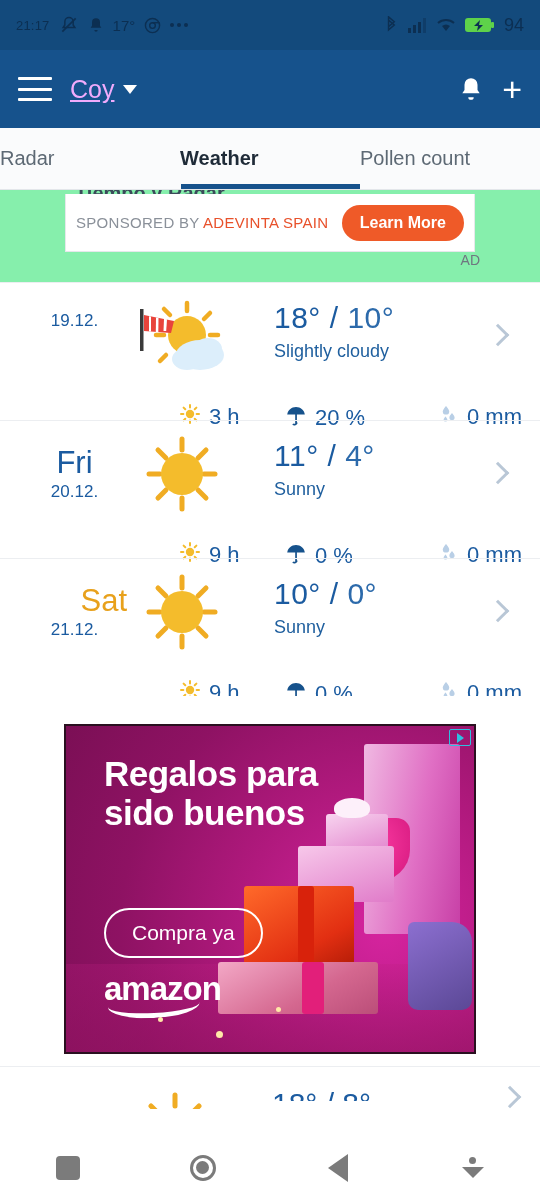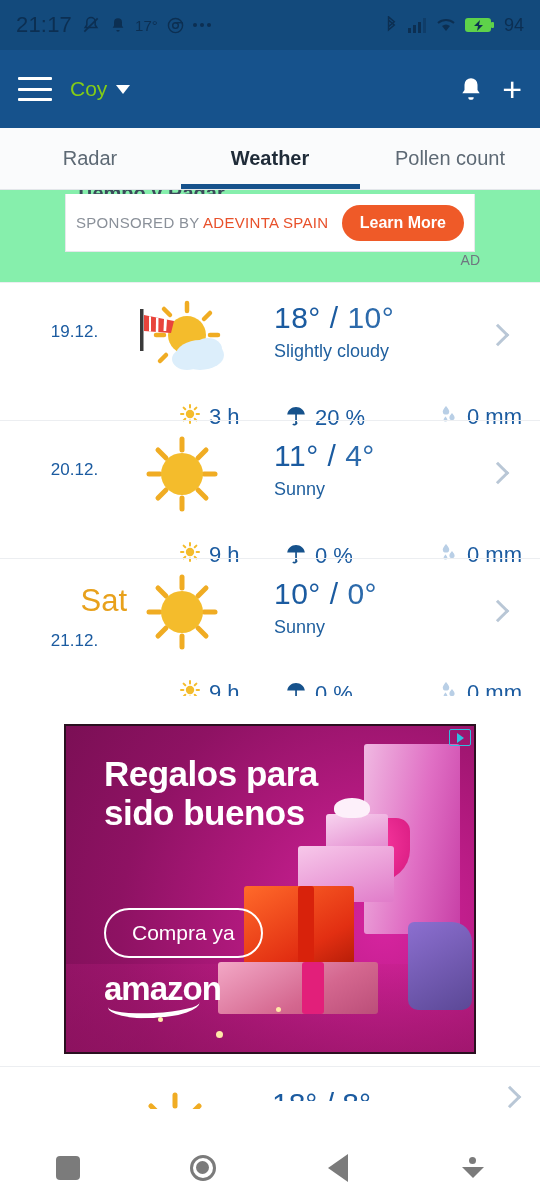--- a/index.html
+++ b/index.html
@@ -11,50 +11,50 @@
   }
   #app { position: relative; width: 540px; height: 1200px; }
 
   
   .statusbar {
     height: 50px; background: #134a7c;
     display: flex; align-items: center; justify-content: space-between;
     padding: 0 16px; color: #0a2c4d;
   }
   .sb-left, .sb-right { display: flex; align-items: center; gap: 9px; }
-  .sb-clock { font-size: 22px; color: #0c2f52; letter-spacing: .2px; text-align: right; }
+  .sb-clock { font-size: 13px; color: #0c2f52; letter-spacing: .2px; text-align: right; }
   .sb-temp { font-size: 15px; color: #0c2f52; }
   .sb-batt-pct { font-size: 18px; color: #0c2f52; }
   .sb-ico { display: inline-flex; align-items: center; }
   .dots { display:flex; gap:3px; align-items:center; }
   .dots i { width:4px; height:4px; border-radius:50%; background:#0c2f52; display:block; }
 
   
   .appbar {
     height: 78px; background: #16528c;
     display: flex; align-items: center; padding: 0 18px; gap: 18px;
   }
   .hamburger { width: 34px; height: 24px; display:flex; flex-direction:column;
     justify-content:space-between; cursor:pointer; }
   .hamburger span { display:block; height:3px; background:#fff; border-radius:1px; }
   .city { display:flex; align-items:center; gap:9px; }
-  .city-name { color:#84cc16; font-size:21px; }
+  .city-name { color:#f0abfc; font-size:25px;text-decoration:underline; }
   .caret { width:0;height:0;border-left:7px solid transparent;border-right:7px solid transparent;
     border-top:9px solid #fff; }
   .appbar-spacer { flex:1; }
   .bell-ico, .plus-ico { color:#fff; display:flex; align-items:center; justify-content:center; }
   .plus-ico { font-size:34px; line-height:1; font-weight:300; }
 
   
   .tabs {
     height: 62px; background: #fafbfc;
     display: flex; align-items: center; position: relative;
     border-bottom: 1px solid #e3e6ea;
   }
-  .tab { flex:1; text-align:center; font-size:20px; color:#5d6974; }
+  .tab { flex:1; text-align:left; font-size:20px; color:#5d6974; }
   .tab.active { color:#1f2b38; font-weight:bold; }
   .tab-underline {
     position:absolute; bottom:0; left:181px; width:179px; height:5px; background:#16528c;
   }
 
   
   .sponsor-wrap { position:relative; background:#86efac; height: 92px; overflow:hidden; }
   .sponsor-clip-text {
     position:absolute; top:-8px; left:75px; font-size:20px; color:#3b4a5a; font-weight:bold;
   }
@@ -75,21 +75,21 @@
   
   .forecast { background:#fff; }
   .row {
     position:relative; height:138px; border-top:1px solid #eceef1;
     padding: 0 12px;
   }
   .row-main { position:relative; height:100%; }
   .day-block { position:absolute; left:10px; top:26px; width:105px; text-align:center; }
   .day-name { font-size:31px; color:#1b5ba0; line-height:1.05; }
   .day-name.weekend { color:#e8a11c;text-align:right; }
-  .day-date { font-size:17px; color:#1b5ba0; margin-top:13px; }
+  .day-date { font-size:17px; color:#1b5ba0; margin-top:2px; }
 
   .icon-block { position:absolute; left:118px; top:14px; width:105px; height:78px; }
 
   .temp-block { position:absolute; left:262px; top:18px; }
   .temp-main { font-size:30px; color:#1b5ba0; letter-spacing:.5px; }
   .temp-max { color:#1b5ba0; }
   .temp-min { color:#2c6aab; }
   .cond { font-size:18px; color:#1f5f9e; margin-top:6px; }
 
   .chev { position:absolute; right:22px; top:44px; width:16px; height:16px;
@@ -355,20 +355,21 @@
             </span>
             <span>0 mm</span>
           </div>
         </div>
       </div>
     </div>
 
     <div class="row">
       <div class="row-main">
         <div class="day-block">
+          <div class="day-name">Fri</div>
           <div class="day-date">20.12.</div>
         </div>
         <div class="icon-block">
           <svg width="105" height="78" viewBox="0 0 105 78">
             <g stroke="#f0ac23" stroke-width="5" stroke-linecap="round">
               <line x1="52" y1="4" x2="52" y2="15"></line>
               <line x1="52" y1="63" x2="52" y2="74"></line>
               <line x1="19" y1="39" x2="30" y2="39"></line>
               <line x1="74" y1="39" x2="85" y2="39"></line>
               <line x1="28" y1="15" x2="36" y2="23"></line>

